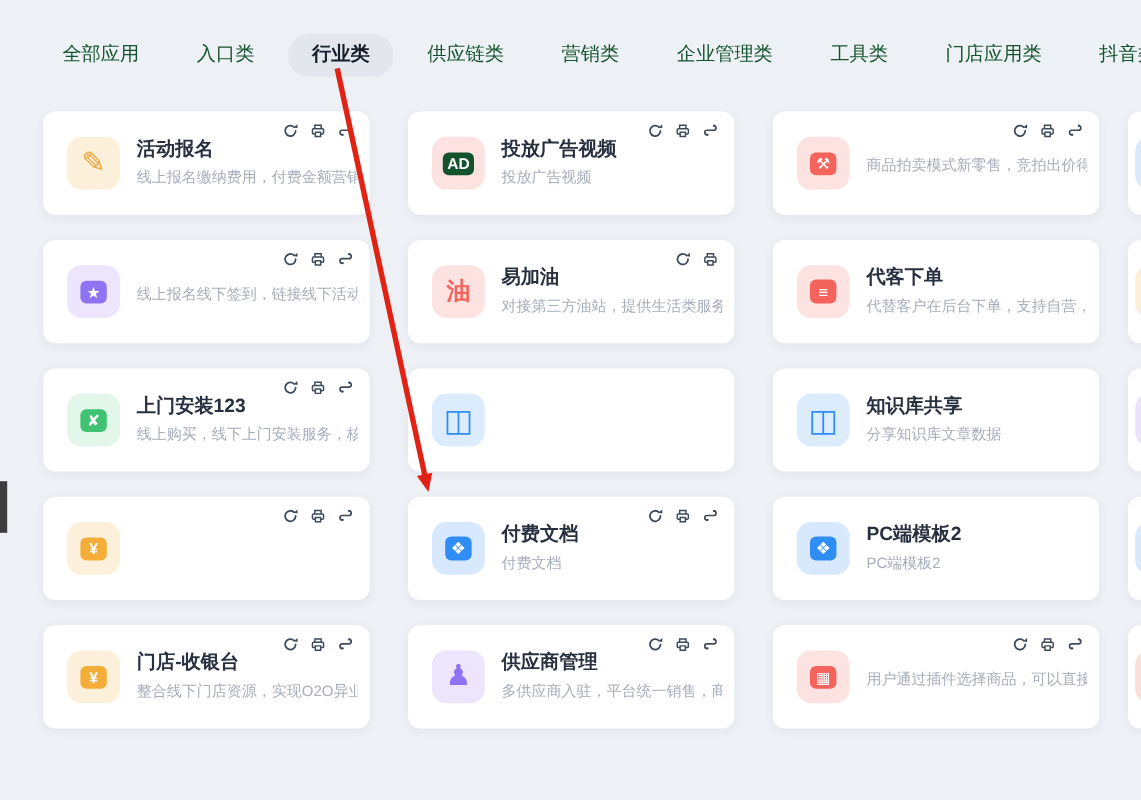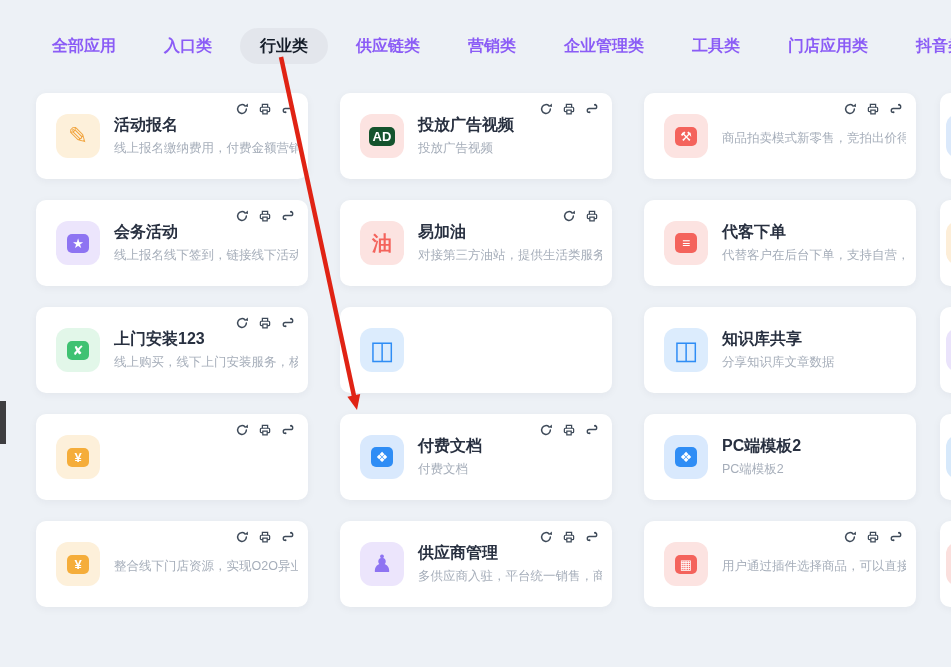--- a/index.html
+++ b/index.html
@@ -9,21 +9,21 @@
     font-family:"Liberation Sans","DejaVu Sans",sans-serif;
     -webkit-font-smoothing:antialiased;
   }
   
   .tabbar{
     position:absolute;left:52px;top:36px;
     display:flex;align-items:center;gap:48px;z-index:2;
   }
   .tab{
     position:relative;z-index:0;cursor:pointer;white-space:nowrap;
-    font-size:16px;color:#8b5cf6;line-height:20px;font-weight:bold;
+    font-size:16px;color:#14532d;line-height:20px;
   }
   .tab.selected{color:#151d29;font-weight:bold;}
   .tab.selected::before{
     content:"";position:absolute;inset:-8px -20px;
     background:#e3e6ec;border-radius:19px;z-index:-1;
   }
   
   .grid{
     position:absolute;left:36px;top:93px;
     display:grid;grid-template-columns:repeat(3,272px);
@@ -223,21 +223,20 @@
             <path d="M11.2 3.2c2.9 0 2.9 4.3 0 4.3H4.8c-2.9 0-2.9 4.3 0 4.3"></path>
             <circle cx="11.6" cy="3.2" r="1.1" fill="currentColor" stroke="none"></circle>
             <circle cx="5.2" cy="11.8" r="1.1" fill="currentColor" stroke="none"></circle>
           </svg>
       </span>
     </div>
     <div class="tile" style="background: rgb(236, 229, 252);">
       <span class="glyph chip" style="color: rgb(255, 255, 255); font-size: 13px; background: rgb(142, 116, 242);">★</span>
     </div>
     <div class="meta">
-      <div class="title">会务活动</div>
       <div class="sub">线上报名线下签到，链接线下活动。</div>
     </div>
   </article>
 
   <article class="card">
     <div class="actions">
       <span class="act">
         <svg viewBox="0 0 16 16">
             <path d="M13 8a5 5 0 1 1-1.5-3.57" fill="none" stroke="currentColor" stroke-width="1.7" stroke-linecap="round"></path>
             <path d="M14.7 1.8l.1 3.8-3.7-.7z" fill="currentColor"></path>
@@ -429,20 +428,21 @@
             <path d="M11.2 3.2c2.9 0 2.9 4.3 0 4.3H4.8c-2.9 0-2.9 4.3 0 4.3"></path>
             <circle cx="11.6" cy="3.2" r="1.1" fill="currentColor" stroke="none"></circle>
             <circle cx="5.2" cy="11.8" r="1.1" fill="currentColor" stroke="none"></circle>
           </svg>
       </span>
     </div>
     <div class="tile" style="background: rgb(253, 240, 218);">
       <span class="glyph chip" style="color: rgb(255, 255, 255); font-size: 13px; background: rgb(245, 173, 58);">¥</span>
     </div>
     <div class="meta">
+      <div class="title">门店-收银台</div>
       <div class="sub">整合线下门店资源，实现O2O异业...</div>
     </div>
   </article>
 
   <article class="card">
     <div class="actions">
       <span class="act">
         <svg viewBox="0 0 16 16">
             <path d="M13 8a5 5 0 1 1-1.5-3.57" fill="none" stroke="currentColor" stroke-width="1.7" stroke-linecap="round"></path>
             <path d="M14.7 1.8l.1 3.8-3.7-.7z" fill="currentColor"></path>

